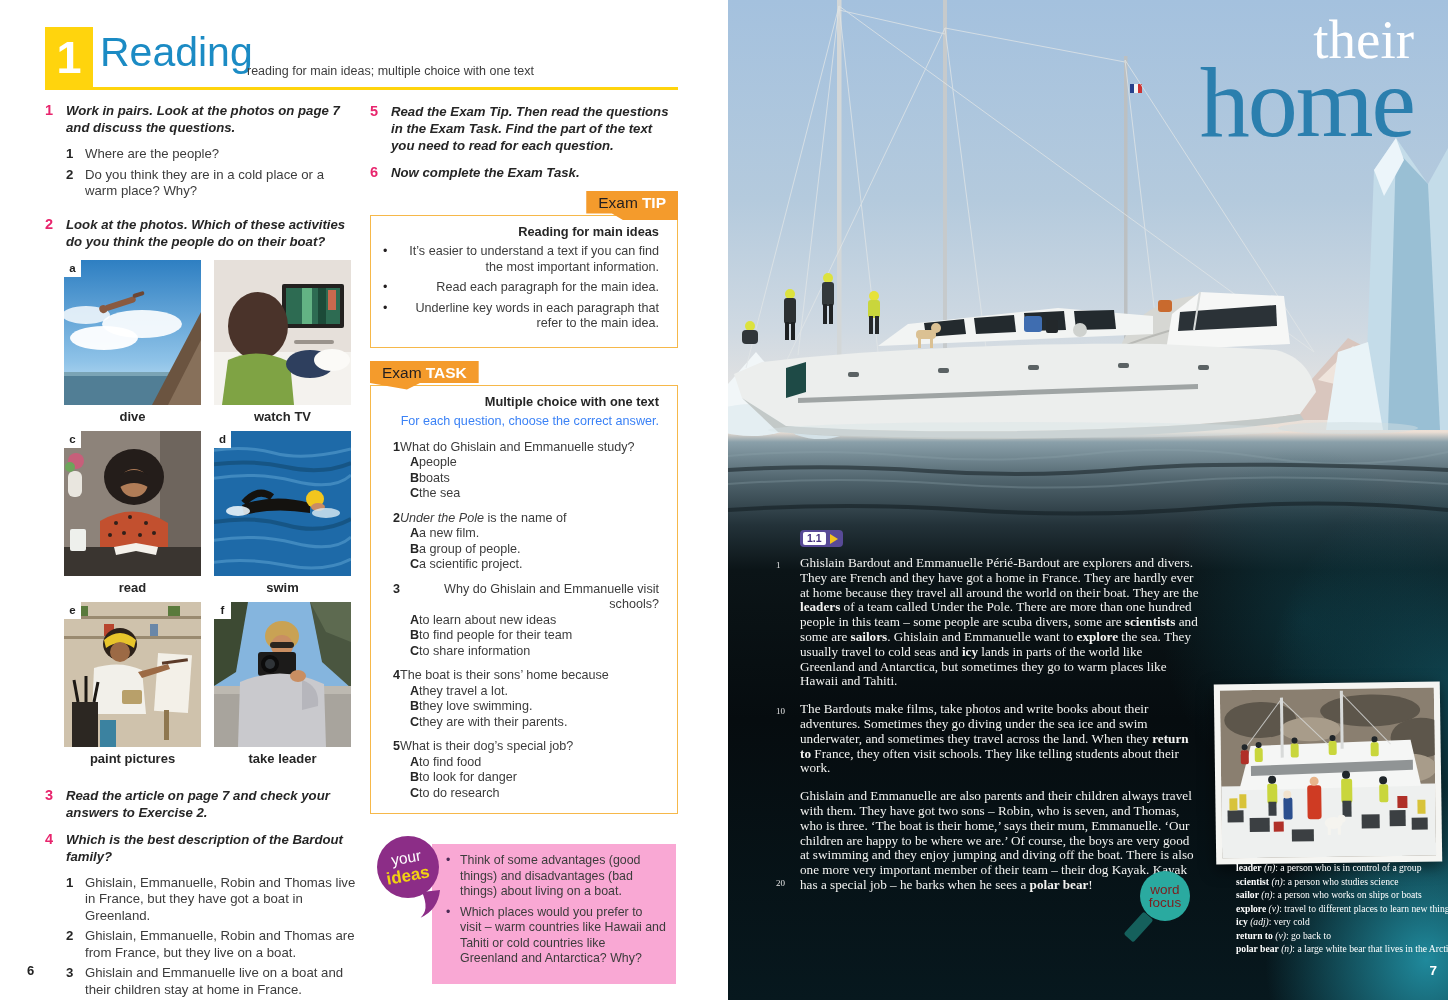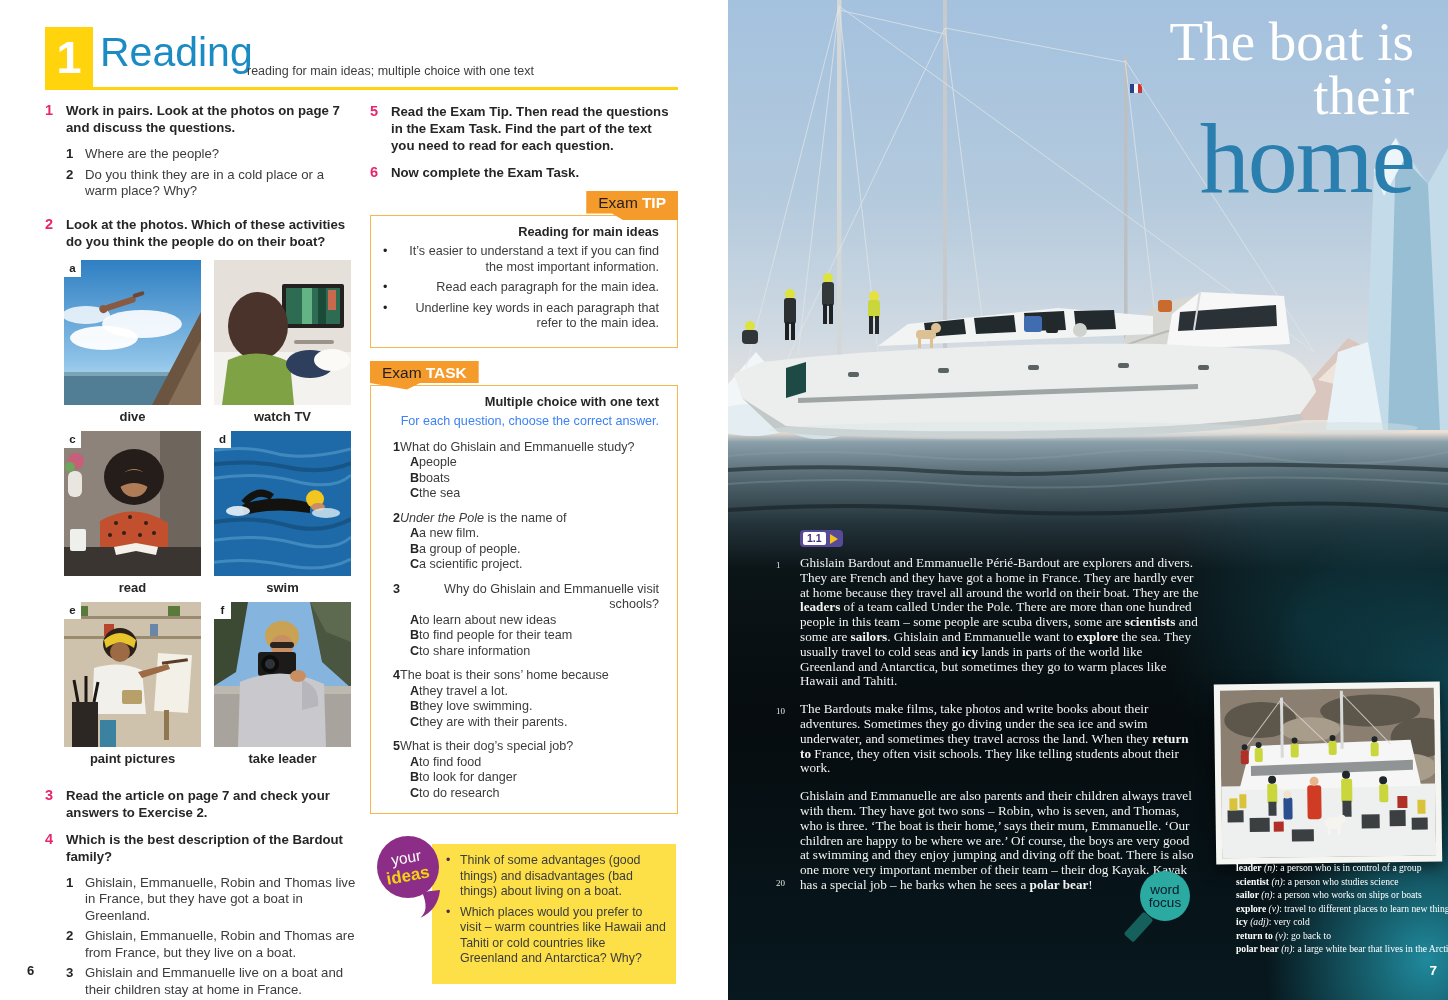--- a/index.html
+++ b/index.html
@@ -13,21 +13,21 @@
     color:#fff; font-size:45px; font-weight:bold; display:flex; align-items:center; justify-content:center; }
   .unit-title { position:absolute; left:100px; top:29px; font-size:41px; color:#1b8bc4; font-weight:400; }
   .unit-sub { position:absolute; left:247px; top:64px; font-size:12.5px; color:#3d3d3d; }
   .unit-rule { position:absolute; left:45px; top:87px; width:633px; height:2.5px; background:#ffd40d; }
 
   .col-left  { position:absolute; left:45px; top:102px; width:313px; }
   .col-right { position:absolute; left:370px; top:103px; width:308px; }
 
   .ex { display:flex; margin-bottom:10px; }
   .ex-num { color:#e8256d; font-weight:bold; font-size:14.5px; width:21px; flex:none; line-height:17px; }
-  .ex-text { font-weight:bold; font-size:13.2px; line-height:17px; }
+  .ex-text { font-weight:bold; font-size:13.2px; line-height:17px;font-style:italic; }
   .sub-items { margin:7px 0 16px 21px; }
   .sub-item { display:flex; font-size:13.2px; line-height:16.5px; color:#3c3c3c; margin-bottom:4px; }
   .sub-num { font-weight:bold; width:19px; flex:none; color:#262626; }
 
   .photo-grid { display:grid; grid-template-columns:137px 137px; column-gap:13px; margin:4px 0 14px 19px; }
   .photo-cell { margin-bottom:7px; }
   .photo-frame { width:137px; height:145px; position:relative; overflow:hidden; background:#ccc; }
   .photo-frame svg { display:block; }
   .photo-letter { position:absolute; top:0; left:0; width:17px; height:17px; background:#fff; color:#1e1e1e;
     font-weight:bold; font-size:11.5px; display:flex; align-items:center; justify-content:center; z-index:2; }
@@ -46,21 +46,21 @@
   .tip-bullets li { position:relative; padding-left:15px; font-size:12.6px; line-height:15.5px; margin-bottom:5px; color:#3c3c3c; }
   .tip-bullets li::before { content:"•"; position:absolute; left:2px; color:#231f20; }
   .box-intro { font-size:12.6px; color:#3b82f6; margin-bottom:12px; }
   .q { display:flex; margin-bottom:9px; font-size:12.6px; line-height:15.5px; color:#3c3c3c; }
   .q-num { font-weight:bold; width:19px; flex:none; color:#262626; }
   .opt { display:flex; }
   .opt-letter { font-weight:bold; width:19px; flex:none; color:#262626; }
   .it { font-style:italic; }
 
   .ideas-wrap { position:relative; margin-top:30px; }
-  .ideas-box { margin-left:62px; background:#fde047; padding:9px 10px 12px 14px; width:220px; }
+  .ideas-box { margin-left:62px; background:#f9a8d4; padding:9px 10px 12px 14px; width:220px; }
   .ideas-box li { position:relative; padding-left:14px; font-size:12.4px; line-height:15.5px; margin-bottom:5px;
     color:#3c3c3c; list-style:none; }
   .ideas-box li::before { content:"•"; position:absolute; left:0; color:#4a2a55; }
   .ideas-box ul { margin:0; padding:0; }
   .bubble { position:absolute; left:2px; top:-10px; width:78px; height:86px; z-index:3; }
 
   .pn-left { position:absolute; left:27px; bottom:22px; font-weight:bold; font-size:13px; color:#222; }
 
   
   .right-page { position:absolute; left:728px; top:0; width:720px; height:1000px; overflow:hidden; background:#05090b; }
@@ -91,21 +91,21 @@
   .article p { margin:0 0 13px 0; position:relative; }
   .ab { font-weight:bold; }
   .lineno { position:absolute; left:-24px; font-size:9px; color:#e4e4e4; }
   .ln-top { top:2px; } .ln-bot { bottom:2px; }
 
   .team-photo { position:absolute; left:487px; top:683px; width:226px; height:180px; background:#f5f5f2;
     padding:6px; box-sizing:border-box; transform:rotate(-0.8deg); box-shadow:0 5px 16px rgba(0,0,0,.55); z-index:4; }
   .team-photo svg { display:block; }
 
   .wf-circle { position:absolute; left:412px; top:871px; width:50px; height:50px; border-radius:50%;
-    background:#2aaaa0; color:#0f172a; display:flex; flex-direction:column; align-items:center; justify-content:center;
+    background:#2aaaa0; color:#7f1d1d; display:flex; flex-direction:column; align-items:center; justify-content:center;
     font-size:13.5px; line-height:13px; z-index:5; }
   .wf-handle { position:absolute; left:404px; top:912px; width:13px; height:30px; background:#15605c;
     transform:rotate(42deg); border-radius:2px; z-index:4; }
   .wf-list { position:absolute; left:468px; top:861px; width:258px; z-index:5; color:#fff;
     font-family:"Liberation Serif", serif; font-size:9.6px; line-height:13.5px; white-space:nowrap; }
   .wf-term { font-weight:bold;padding-left:40px; } .wf-pos { font-style:italic; }
 
   .pn-right { position:absolute; right:11px; bottom:22px; font-weight:bold; font-size:13.5px; color:#fff; z-index:5; }
 </style>
 </head>
@@ -584,21 +584,20 @@
       <path d="M0,456 Q90,448 180,456 T360,454 T540,458 T720,452"></path>
       <path d="M0,484 Q110,476 220,484 T440,482 T720,484"></path>
     </g>
     <g stroke="#0e171b" stroke-width="4" opacity=".5" fill="none">
       <path d="M0,470 Q100,464 200,471 T400,469 T720,470"></path>
       <path d="M0,510 Q120,502 240,510 T480,508 T720,510"></path>
     </g>
   </svg>
 
   <div class="photo-title">
-    <div class="t1">The boat is</div>
     <div class="t2">their</div>
     <div class="t3">home</div>
   </div>
 
   <div class="audio-badge">
     <span class="audio-inner">1.1</span>
     <span class="play-tri"></span>
   </div>
 
   <div class="article">

